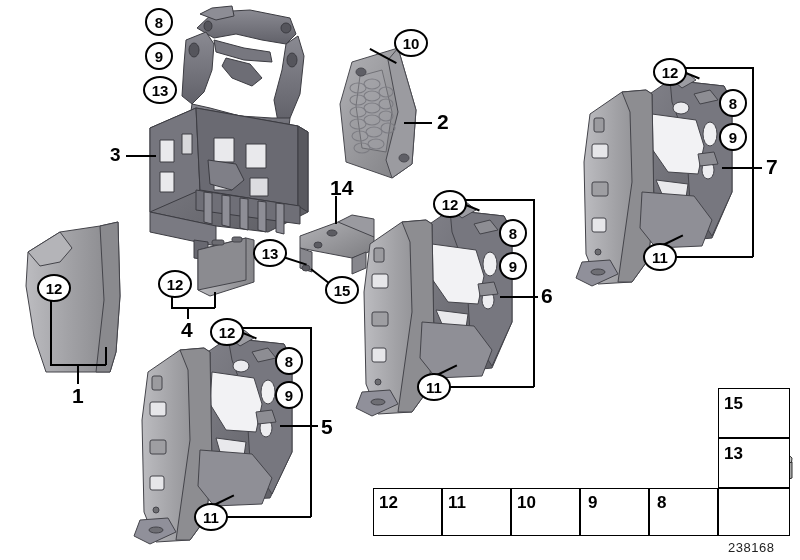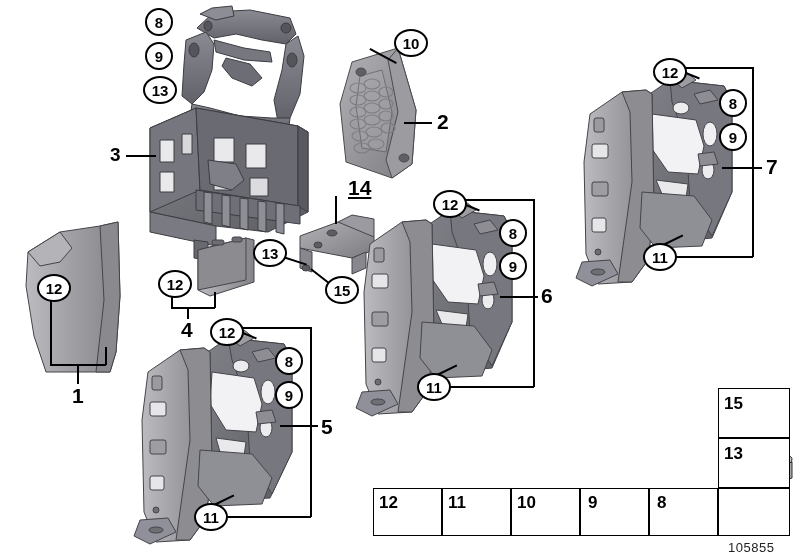--- a/index.html
+++ b/index.html
@@ -369,21 +369,21 @@
   <div class="cal w" style="left:158px;top:270px;">12</div>
   <div class="cal w" style="left:37px;top:274px;">12</div>
 
   <div class="cal w" style="left:210px;top:318px;">12</div>
   <div class="cal s" style="left:275px;top:347px;">8</div>
   <div class="cal s" style="left:275px;top:381px;">9</div>
   <div class="cal w" style="left:194px;top:503px;">11</div>
 
   <div class="idx" style="left:110px;top:144px;">3</div>
   <div class="idx big" style="left:437px;top:110px;">2</div>
-  <div class="idx big" style="left:348px;top:176px;text-decoration:underline;">14</div>
+  <div class="idx big" style="left:330px;top:176px;">14</div>
   <div class="idx big" style="left:766px;top:155px;">7</div>
   <div class="idx big" style="left:541px;top:284px;">6</div>
   <div class="idx big" style="left:181px;top:318px;">4</div>
   <div class="idx big" style="left:321px;top:415px;">5</div>
   <div class="idx big" style="left:72px;top:384px;">1</div>
 
   <div class="lgbox" style="left:718px;top:388px;width:72px;height:50px;"></div>
   <div class="lgbox" style="left:718px;top:438px;width:72px;height:50px;"></div>
   <div class="lgnum" style="left:724px;top:394px;">15</div>
   <div class="lgnum" style="left:724px;top:444px;">13</div>
@@ -394,15 +394,15 @@
   <div class="lgbox" style="left:580px;top:488px;width:69px;height:48px;"></div>
   <div class="lgbox" style="left:649px;top:488px;width:69px;height:48px;"></div>
   <div class="lgbox" style="left:718px;top:488px;width:72px;height:48px;"></div>
 
   <div class="lgnum" style="left:379px;top:493px;">12</div>
   <div class="lgnum" style="left:448px;top:493px;">11</div>
   <div class="lgnum" style="left:517px;top:493px;">10</div>
   <div class="lgnum" style="left:588px;top:493px;">9</div>
   <div class="lgnum" style="left:657px;top:493px;">8</div>
 
-  <div class="dwgno" style="left:728px;top:540px;">105855</div>
+  <div class="dwgno" style="left:728px;top:540px;">238168</div>
 
 </div>
 
 </body></html>

